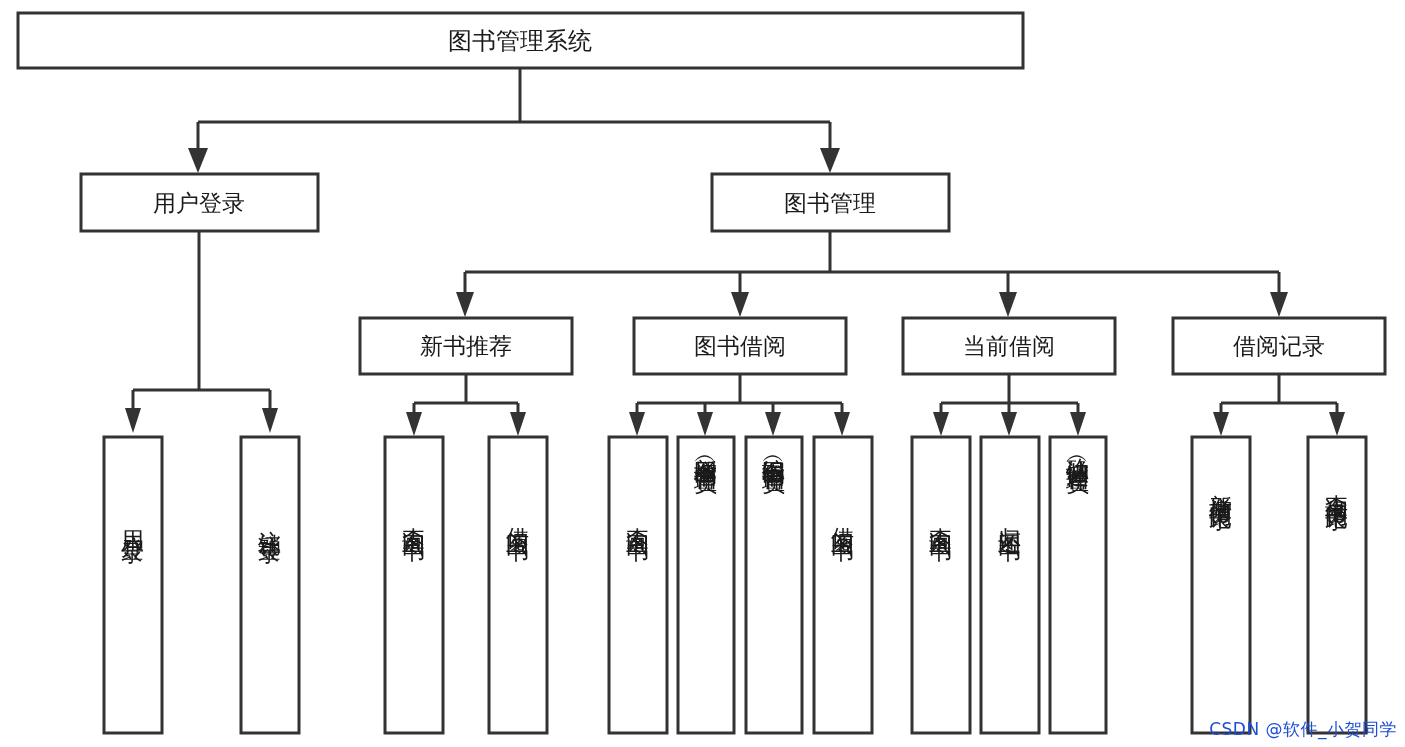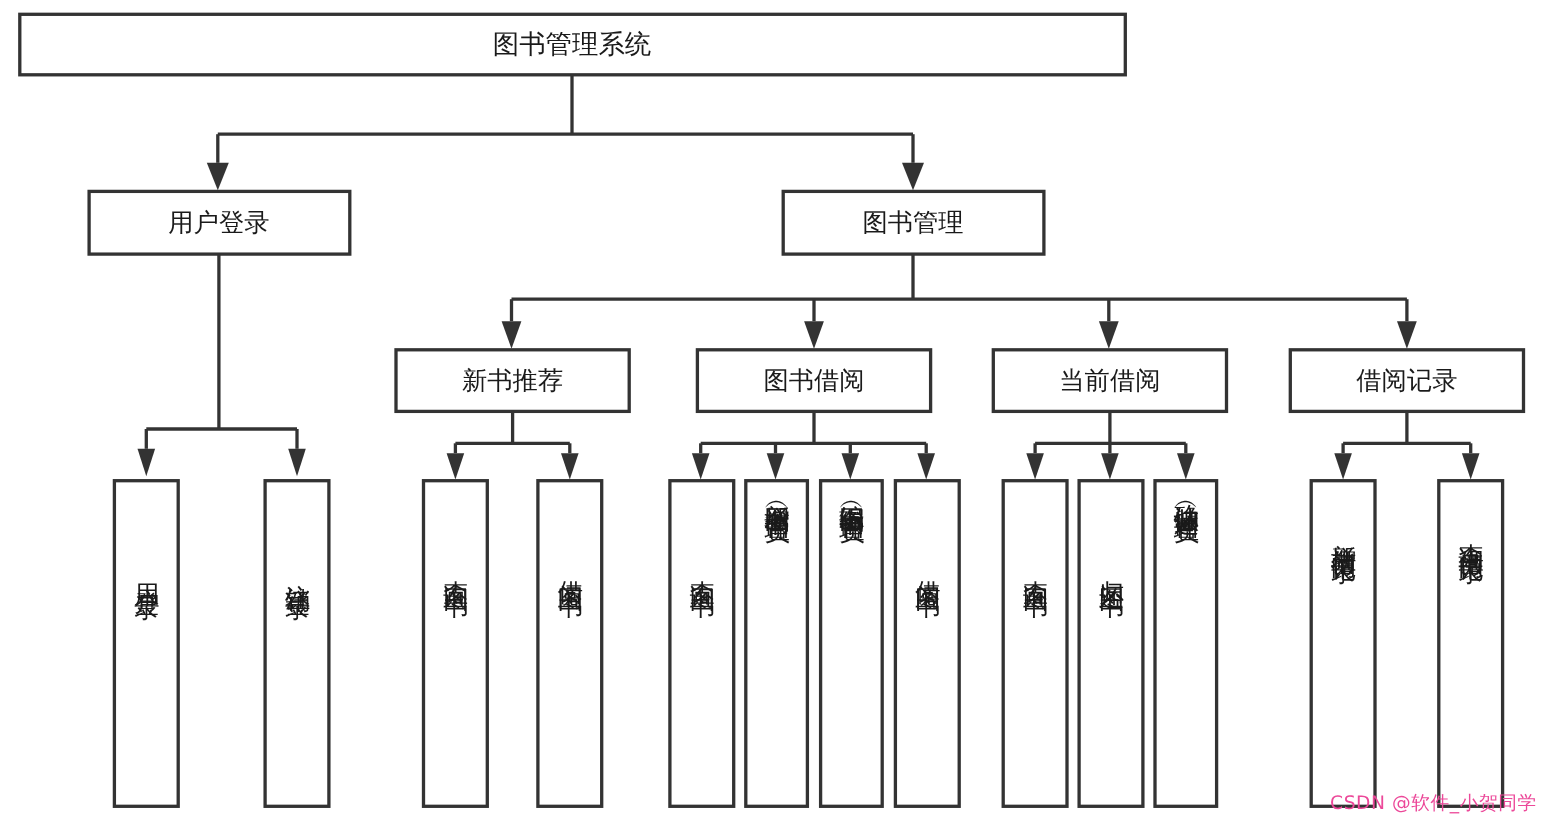--- a/index.html
+++ b/index.html
@@ -56,21 +56,21 @@
     fill: #1a1a1a;
     font-size: 23px;
     text-anchor: middle;
   }
   .watermark {
     position: absolute;
     right: 8px;
     bottom: 6px;
     font-family: "DejaVu Sans", "Liberation Sans", sans-serif;
     font-size: 17px;
-    color: #ec4899;
+    color: #1d4ed8;
     letter-spacing: 0.5px;
     white-space: nowrap;
     pointer-events: none;
   }
 </style>
 </head>
 <body>
 
 <div id="diagram-root">
 

